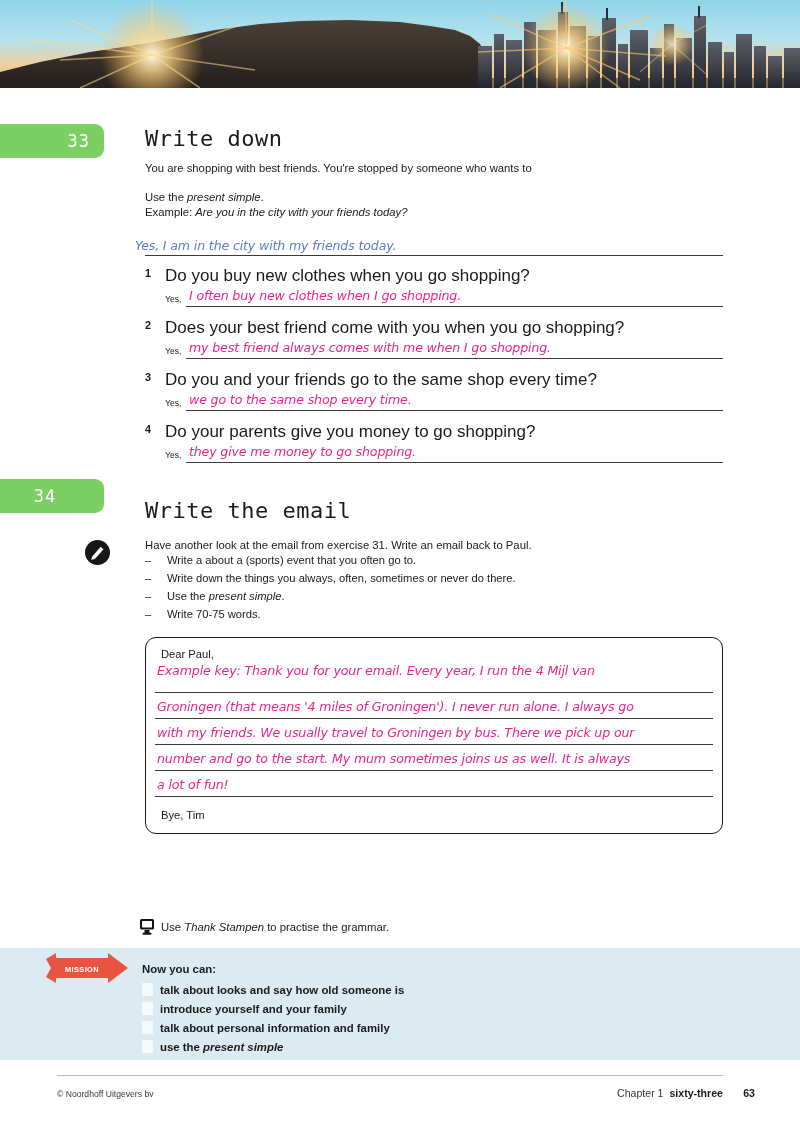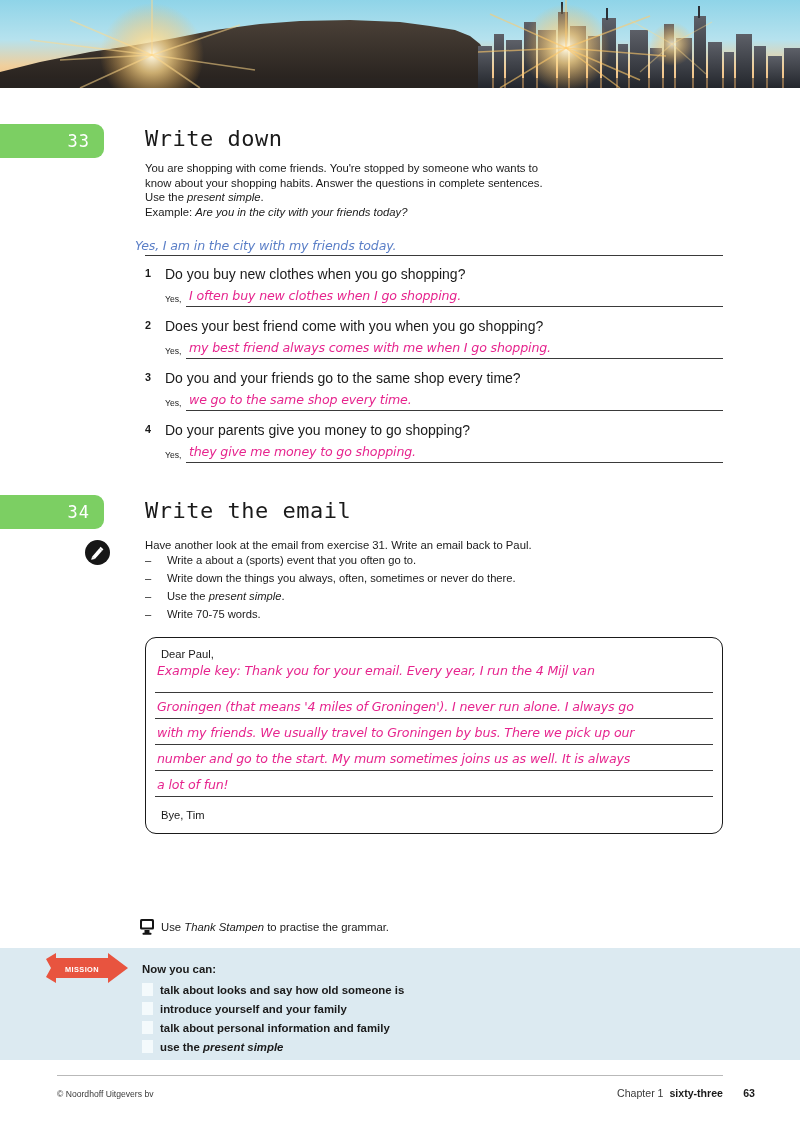--- a/index.html
+++ b/index.html
@@ -68,21 +68,21 @@
   }
 
   .qnum {
     position: absolute;
     font-size: 10.8px;
     font-weight: bold;
     color: #1a1a1a;
   }
   .qtext {
     position: absolute;
-    font-size: 14px;
+    font-size: 17px;
     color: #1a1a1a;
     white-space: nowrap;
   }
   .yes-lbl {
     position: absolute;
     font-size: 8.6px;
     color: #1a1a1a;
   }
   .hand {
     position: absolute;
@@ -298,22 +298,22 @@
       <line x1="672" y1="44" x2="640" y2="72"></line>
       <line x1="672" y1="44" x2="706" y2="74"></line>
     </g>
   </svg>
 </div>
 
 <div class="ex-badge" style="top:124px;">33</div>
 <div class="ex-title" style="top:126px;">Write down</div>
 
 <div class="intro" style="top:161px;">
-  <span>You are shopping with come friends. You're stopped by someone who wants to</span><br>
-  <span>know about your shopping habits. Answer the questions in complete sentences.</span><br>
+  <span>You are shopping with best friends. You're stopped by someone who wants to</span><br>
+  <br>
   <span>Use the </span><i class="em">present simple</i><span>.</span><br>
   <span>Example: </span><i class="em">Are you in the city with your friends today?</i>
 </div>
 
 <div class="hand hand-blue" style="left:135px; top:238px;">Yes, I am in the city with my friends today.</div>
 <div class="ruled" style="left:145px; top:255px; width:578px;"></div>
 
 <div class="qnum" style="left:145px; top:267px;">1</div>
 <div class="qtext" style="left:165px; top:266px;">Do you buy new clothes when you go shopping?</div>
 <div class="yes-lbl" style="left:165px; top:294px;">Yes,</div>
@@ -331,21 +331,21 @@
 <div class="yes-lbl" style="left:165px; top:398px;">Yes,</div>
 <div class="hand" style="left:189px; top:392px;">we go to the same shop every time.</div>
 <div class="ruled" style="left:186px; top:410px; width:537px;"></div>
 
 <div class="qnum" style="left:145px; top:423px;">4</div>
 <div class="qtext" style="left:165px; top:422px;">Do your parents give you money to go shopping?</div>
 <div class="yes-lbl" style="left:165px; top:450px;">Yes,</div>
 <div class="hand" style="left:189px; top:444px;">they give me money to go shopping.</div>
 <div class="ruled" style="left:186px; top:462px; width:537px;"></div>
 
-<div class="ex-badge" style="top:495px;">34</div>
+<div class="ex-badge" style="top:479px;text-align:center;">34</div>
 <div class="ex-title" style="top:498px;">Write the email</div>
 
 <div class="pencil-circle" style="left:85px; top:540px;">
   <svg width="15" height="15" viewBox="0 0 16 16" xmlns="http://www.w3.org/2000/svg" aria-hidden="true">
     <path d="M2.2 12.4 L10.0 3.4 L13.0 6.0 L5.2 15.0 Z" fill="#ffffff"></path>
     <path d="M2.2 12.4 L1.2 15.6 L5.2 15.0 Z" fill="#ffffff"></path>
     <path d="M10.0 3.4 L11.3 1.9 L14.3 4.5 L13.0 6.0 Z" fill="#ffffff"></path>
   </svg>
 </div>
 

